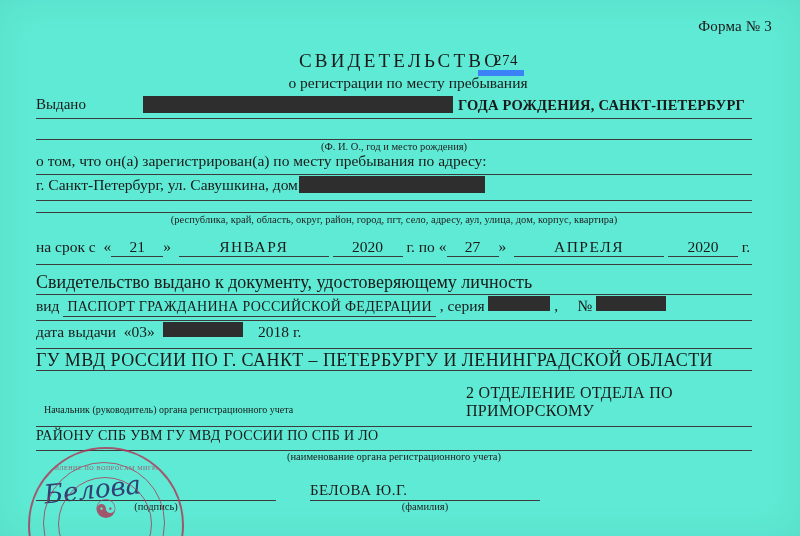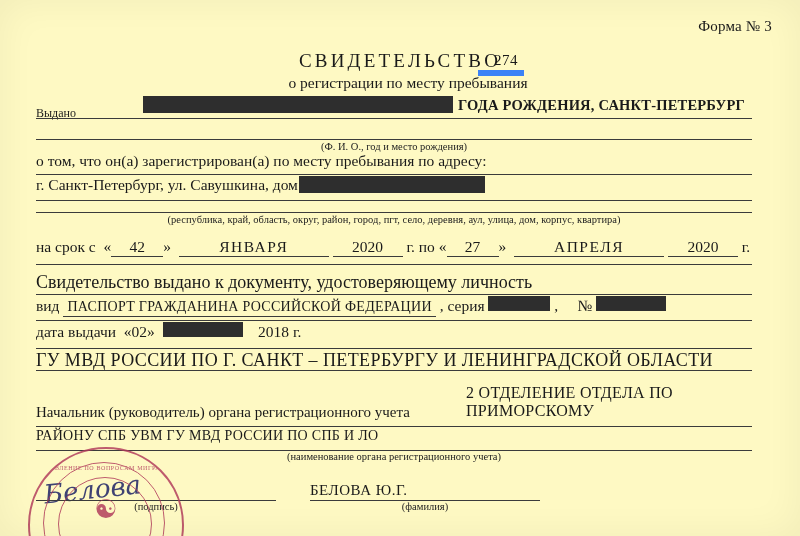--- a/index.html
+++ b/index.html
@@ -13,21 +13,21 @@
     position: relative;
     overflow: hidden;
     font-family: "Liberation Serif", serif;
     color: #1a1a1a;
   }
   .page {
     position: absolute;
     left: 0; top: 0;
     width: 800px;
     height: 536px;
-    background: #fef9c3;
+    background: #5eead4;
   }
   .abs { position: absolute; }
 
   .form-no {
     right: 28px;
     top: 18px;
     font-size: 15px;
     letter-spacing: 0.2px;
   }
 
@@ -63,21 +63,21 @@
     border-bottom: 1px solid #3b3b3b;
     height: 0;
   }
   .small-caption {
     font-size: 10.5px;
     text-align: center;
     color: #222;
   }
 
   
-  .row-vydano { left: 36px; top: 96px; font-size: 12px; margin-top: 10px; }
+  .row-vydano { left: 36px; top: 96px; font-size: 15px; }
   .line-vydano {
     left: 36px; top: 118px; width: 716px;
   }
   .vyd-redact {
     left: 143px; top: 96px; width: 310px; height: 17px;
     background: #2e2e2e;
   }
   .vyd-text {
     left: 458px; top: 97px; font-size: 14.5px; letter-spacing: 0.2px; font-weight: bold;
   }
@@ -124,21 +124,21 @@
   .line8 { left: 36px; top: 320px; width: 716px; }
 
   .row-data { left: 36px; top: 322px; font-size: 15.5px; white-space: nowrap; }
   .dt-redact { width: 80px; height: 15px; background: #2e2e2e; display: inline-block; }
   .line9 { left: 36px; top: 348px; width: 716px; }
 
   .row-organ { left: 36px; top: 350px; font-size: 18px; letter-spacing: 0.4px; }
   .line10 { left: 36px; top: 370px; width: 716px; }
   .cap-organ { left: 36px; top: 371px; width: 716px; }
 
-  .row-nach { left: 36px; top: 404px; font-size: 15px; }
+  .row-nach { left: 44px; top: 404px; font-size: 10px; }
   .nach-val { left: 466px; top: 384px; font-size: 16px; letter-spacing: 0.3px; }
   .line11 { left: 36px; top: 426px; width: 716px; }
   .row-nach2 { left: 36px; top: 428px; font-size: 14px; letter-spacing: 0.3px; }
   .line12 { left: 36px; top: 450px; width: 716px; }
   .cap-nach { left: 36px; top: 451px; width: 716px; }
 
   .line13 { left: 36px; top: 500px; width: 240px; }
   .cap-podpis { left: 36px; top: 501px; width: 240px; }
   .line14 { left: 310px; top: 500px; width: 230px; }
   .fam-val { left: 310px; top: 482px; width: 230px; text-align: left; font-size: 15px; letter-spacing: 0.5px; }
@@ -221,25 +221,25 @@
   <div class="abs rule line2"></div>
   <div class="abs small-caption cap-fio">(Ф. И. О., год и место рождения)</div>
 
   <div class="abs row-otom">о том, что он(а) зарегистрирован(а) по месту пребывания по адресу:</div>
   <div class="abs rule line3"></div>
 
   <div class="abs row-addr">г. Санкт-Петербург, ул. Савушкина, дом</div>
   <div class="abs addr-redact"></div>
   <div class="abs rule line4"></div>
   <div class="abs rule line5"></div>
-  <div class="abs small-caption cap-addr">(республика, край, область, округ, район, город, пгт, село, деревня, аул, улица, дом, корпус, квартира)</div>
+  <div class="abs small-caption cap-addr">(республика, край, область, округ, район, город, пгт, село, адресу, аул, улица, дом, корпус, квартира)</div>
 
   <div class="abs srok">
     <span>на срок с</span>
-    <span>&nbsp;«</span><span class="u u-day">42</span><span>»&nbsp;</span>
+    <span>&nbsp;«</span><span class="u u-day">21</span><span>»&nbsp;</span>
     <span class="u u-month">ЯНВАРЯ</span>
     <span class="u u-year">2020</span>
     <span>г.</span>
     <span>по</span>
     <span>«</span><span class="u u-day">27</span><span>»&nbsp;</span>
     <span class="u u-month">АПРЕЛЯ</span>
     <span class="u u-year">2020</span>
     <span>г.</span>
   </div>
   <div class="abs rule line6"></div>
@@ -254,21 +254,21 @@
     <span class="ser-redact"></span>
     <span>,</span>
     &nbsp;&nbsp;&nbsp;
     <span>№</span>
     <span class="num-redact"></span>
   </div>
   <div class="abs rule line8"></div>
 
   <div class="abs row-data">
     <span>дата выдачи</span>
-    <span>&nbsp;«</span><span class="u u-day">02</span><span>»&nbsp;</span>
+    <span>&nbsp;«</span><span class="u u-day">03</span><span>»&nbsp;</span>
     <span class="dt-redact"></span>
     &nbsp;&nbsp;
     <span class="u u-year">2018</span>
     <span>г.</span>
   </div>
   <div class="abs rule line9"></div>
 
   <div class="abs row-organ">ГУ  МВД  РОССИИ  ПО  Г. САНКТ – ПЕТЕРБУРГУ  И  ЛЕНИНГРАДСКОЙ ОБЛАСТИ</div>
   <div class="abs rule line10"></div>
 

